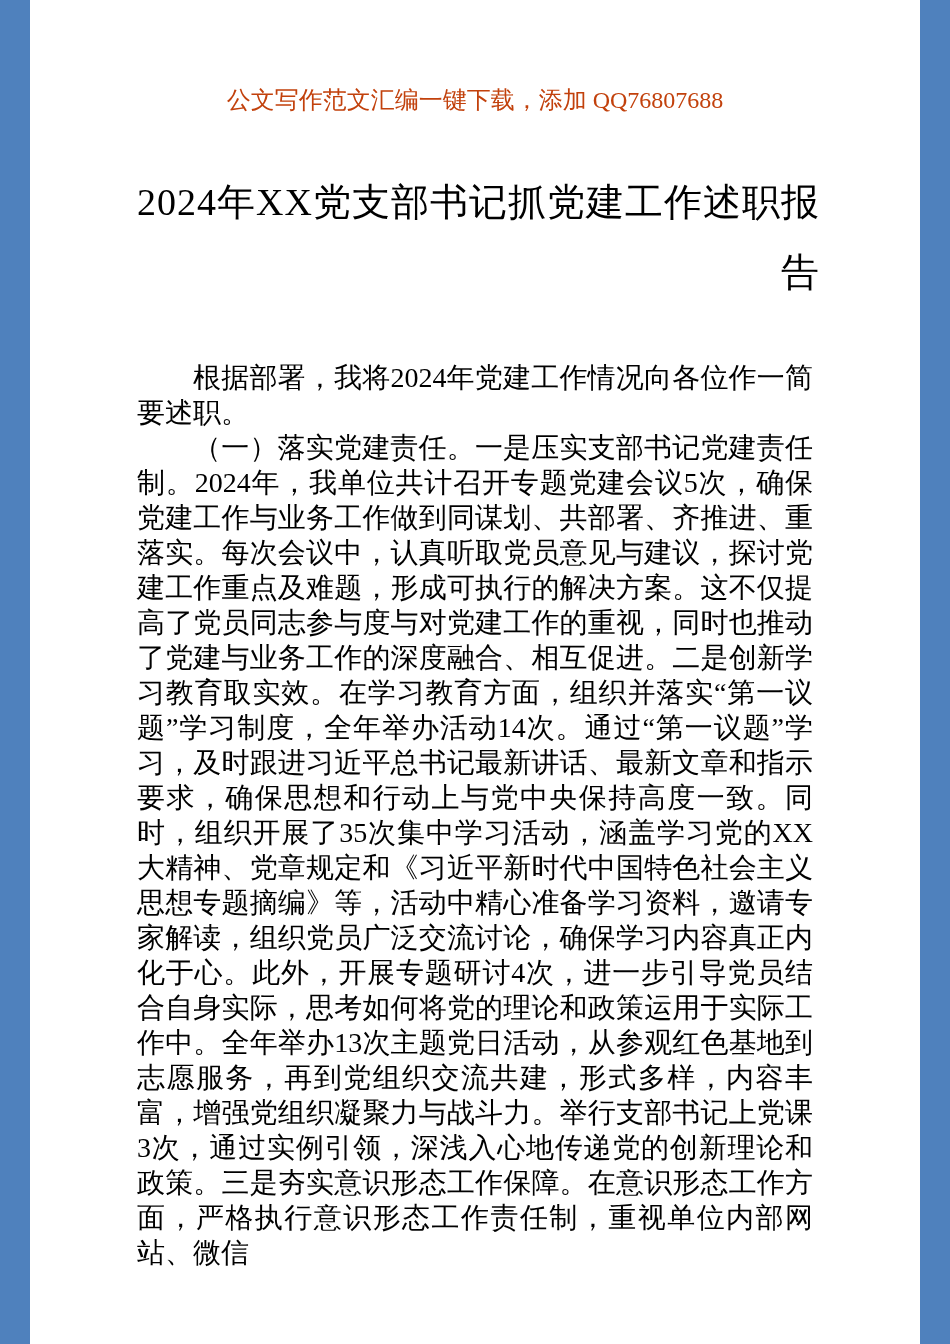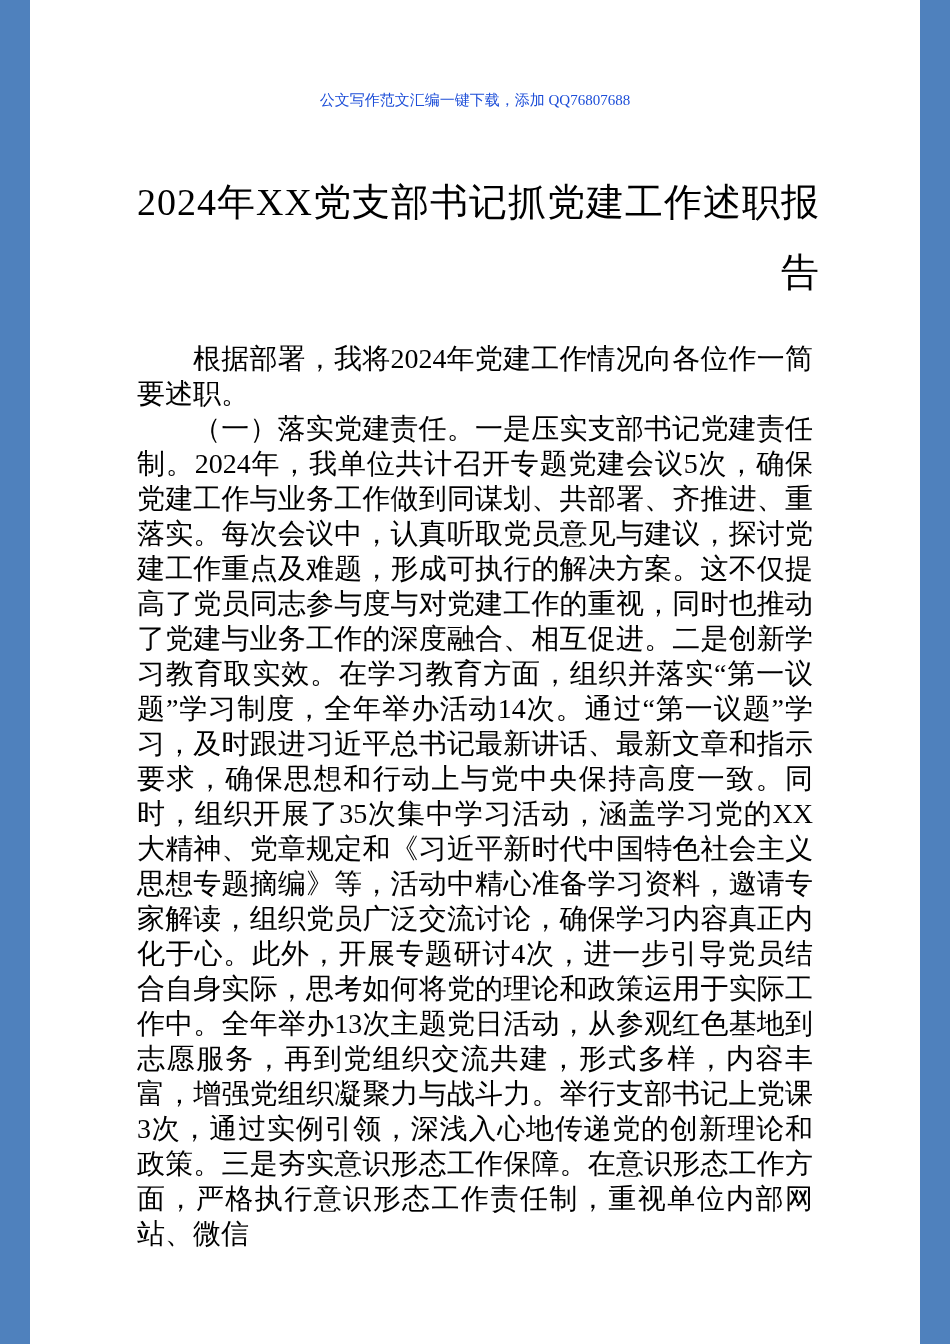--- a/index.html
+++ b/index.html
@@ -29,36 +29,36 @@
     position: absolute;
     left: 30px;
     right: 30px;
     top: 0;
     bottom: 0;
     background: #ffffff;
   }
   .notice {
     margin: 88px auto 0;
     text-align: center;
-    color: #1d4ed8;
-    font-size: 15px;
+    color: #c2410c;
+    font-size: 24px;
     line-height: 24px;
   }
   .title {
     width: 690px;
     margin: 55px auto 0;
     text-align: right;
     font-size: 38px;
     font-weight: normal;
     line-height: 70px;
     letter-spacing: 1px;
   }
   .body-text {
     width: 676px;
-    margin: 34px auto 0;
+    margin: 53px auto 0;
     font-size: 28px;
     line-height: 35px;
     text-align: justify;
     text-justify: inter-ideograph;
   }
   .body-text p {
     margin: 0;
     padding: 0;
     text-indent: 2em;
     word-break: break-all;

